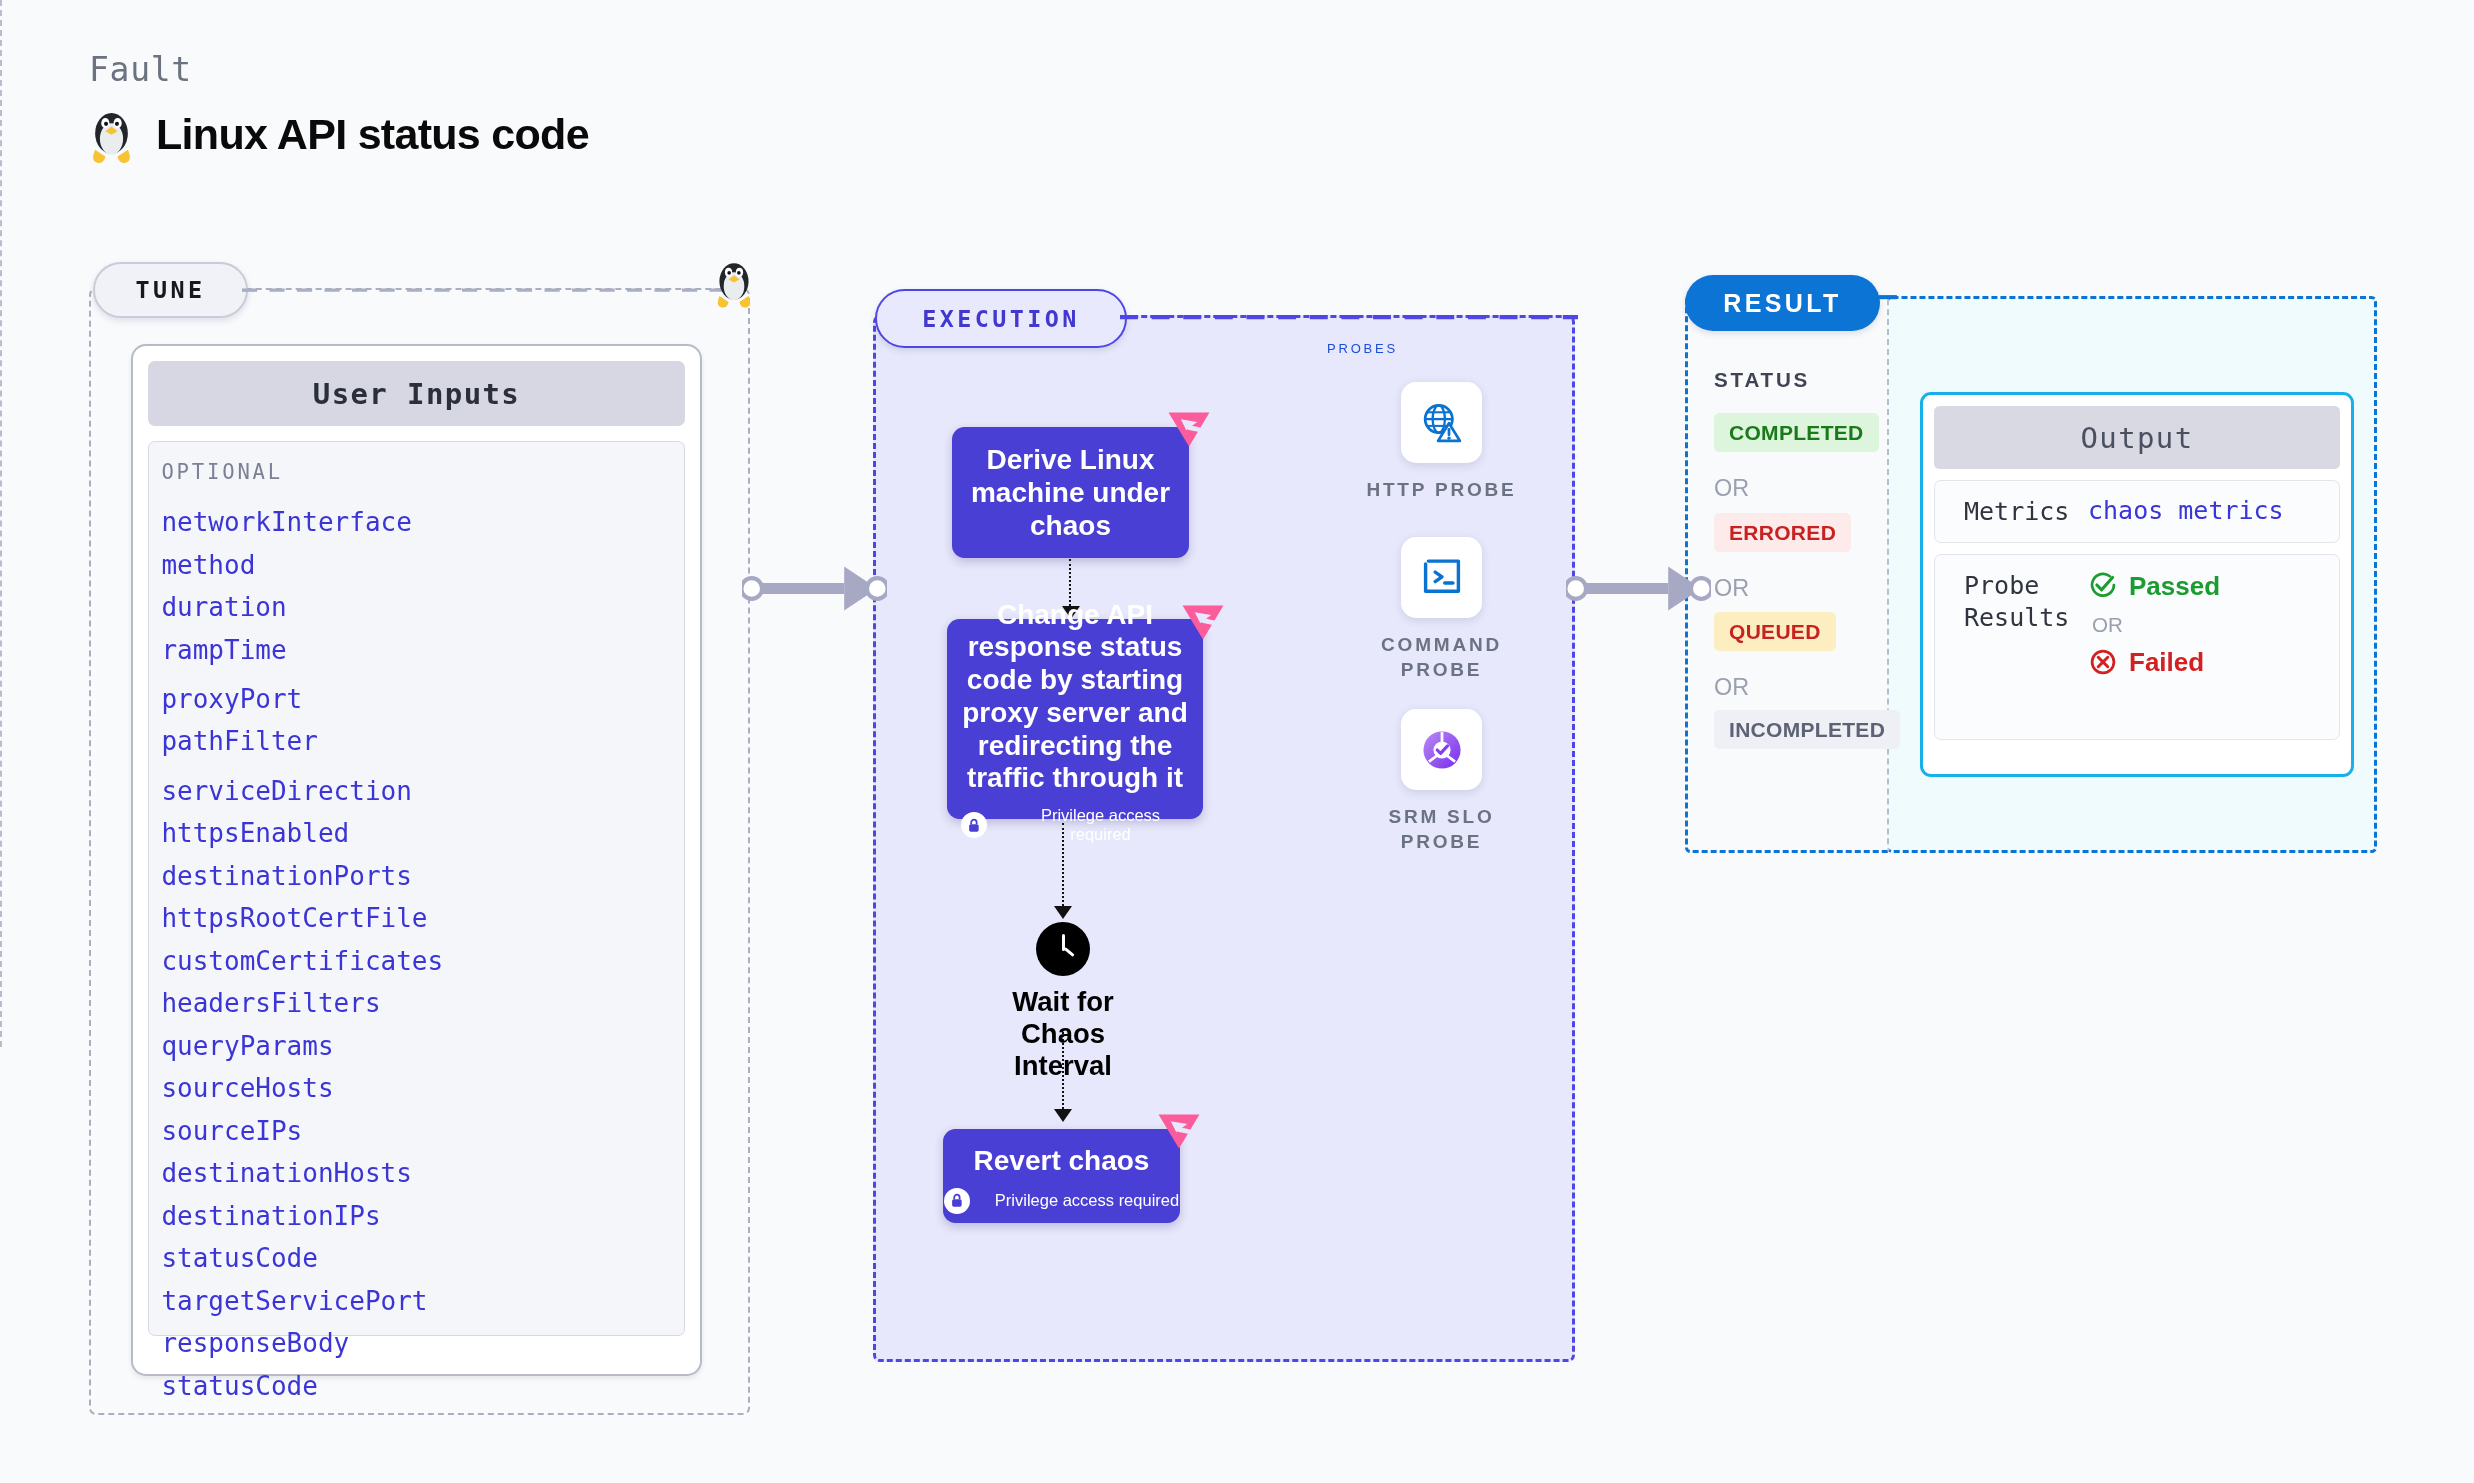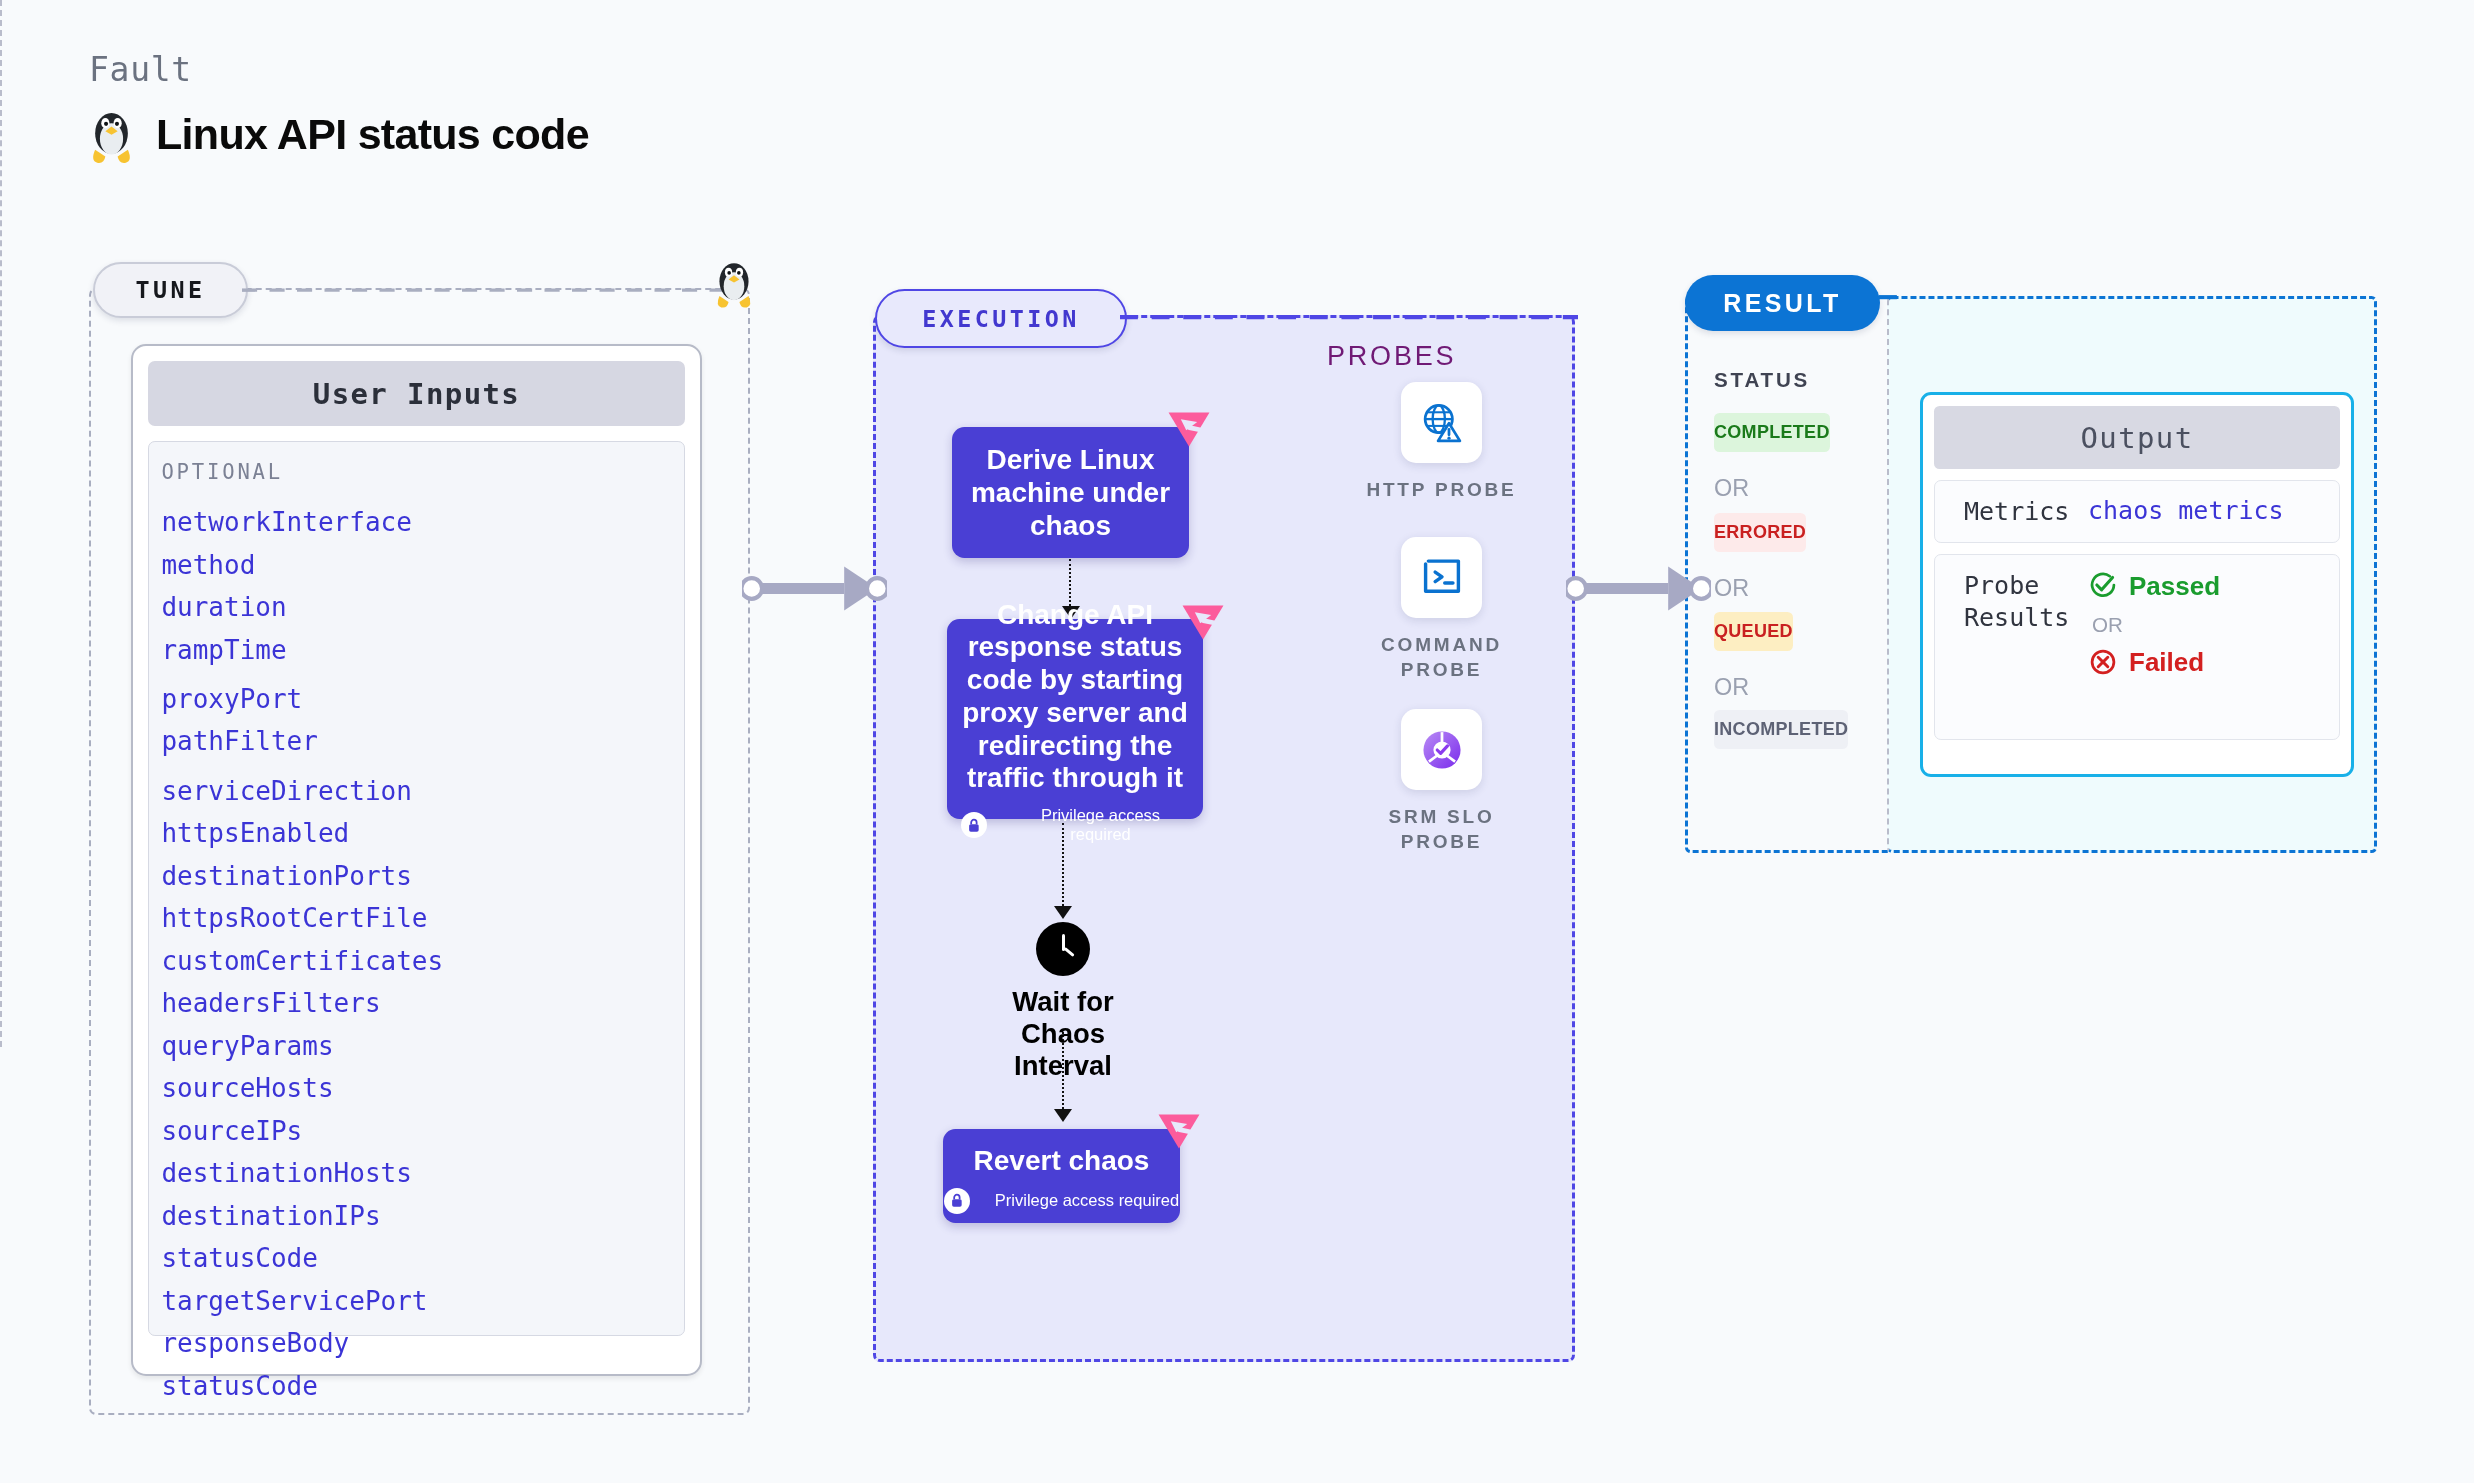--- a/index.html
+++ b/index.html
@@ -83,35 +83,35 @@
   #clock-icon{width:54px;height:54px;border-radius:50%;background:#000;margin:0 auto;position:relative;}
   #clock-icon::before{content:"";position:absolute;left:25.5px;top:12.4px;width:3.4px;height:16.5px;background:#fff;border-radius:2.1px;}
   #clock-icon::after{content:"";position:absolute;left:27px;top:26px;width:3.4px;height:12.4px;background:#fff;border-radius:2.1px;transform:rotate(-50deg);transform-origin:top center;}
   #wait-text{margin-top:9.6px;font-size:27.5px;font-weight:bold;color:#000;line-height:1.18;}
 
   
   .dotline{position:absolute;border-left:2.8px dotted #111;z-index:3;}
   .dotarrow{position:absolute;width:0;height:0;border-left:9px solid transparent;border-right:9px solid transparent;border-top:13.8px solid #111;z-index:3;}
 
   
-  #probes-title{position:absolute;left:1327px;top:341px;font-size:27px;color:#701a75;letter-spacing:2.8px;}
+  #probes-title{position:absolute;left:1327px;top:341px;font-size:13px;color:#1d4ed8;letter-spacing:2.8px;}
   .probe{position:absolute;width:165px;text-align:center;}
   .probe-icon{
     width:81px;height:81px;margin:0 auto;background:#fff;border-radius:15px;
     box-shadow:0 2.8px 8.3px rgba(40,50,90,.13);
     display:flex;align-items:center;justify-content:center;
   }
   .probe-label{margin-top:15px;font-size:19px;color:#6b7280;letter-spacing:2.8px;line-height:1.3;font-weight:bold;}
   #probe-http{left:1359px;top:382px;}
   #probe-command{left:1359px;top:537px;}
   #probe-srm{left:1359px;top:709px;}
 
   
   #status-title{position:absolute;left:1714px;top:368px;font-size:20.6px;color:#3f4352;letter-spacing:2.8px;font-weight:bold;}
-  .sbadge{position:absolute;border-radius:5.5px;font-weight:bold;font-size:18px;display:flex;align-items:center;padding:0 0;height:39px;letter-spacing:0.3px;}
+  .sbadge{position:absolute;border-radius:5.5px;font-weight:bold;font-size:21px;display:flex;align-items:center;padding:0 15px;height:39px;letter-spacing:0.3px;}
   .or-text{position:absolute;font-size:23.4px;color:#9aa0b0;}
   #b-completed{left:1714px;top:413px;background:#dcf5dc;color:#1a7a1a;}
   #or-1{left:1714px;top:475px;}
   #b-errored{left:1714px;top:513px;background:#fdeaea;color:#c92020;}
   #or-2{left:1714px;top:575px;}
   #b-queued{left:1714px;top:612px;background:#fdeec2;color:#c92020;}
   #or-3{left:1714px;top:674px;}
   #b-incompleted{left:1714px;top:710px;background:#eef0f5;color:#5d6275;}
 
   

